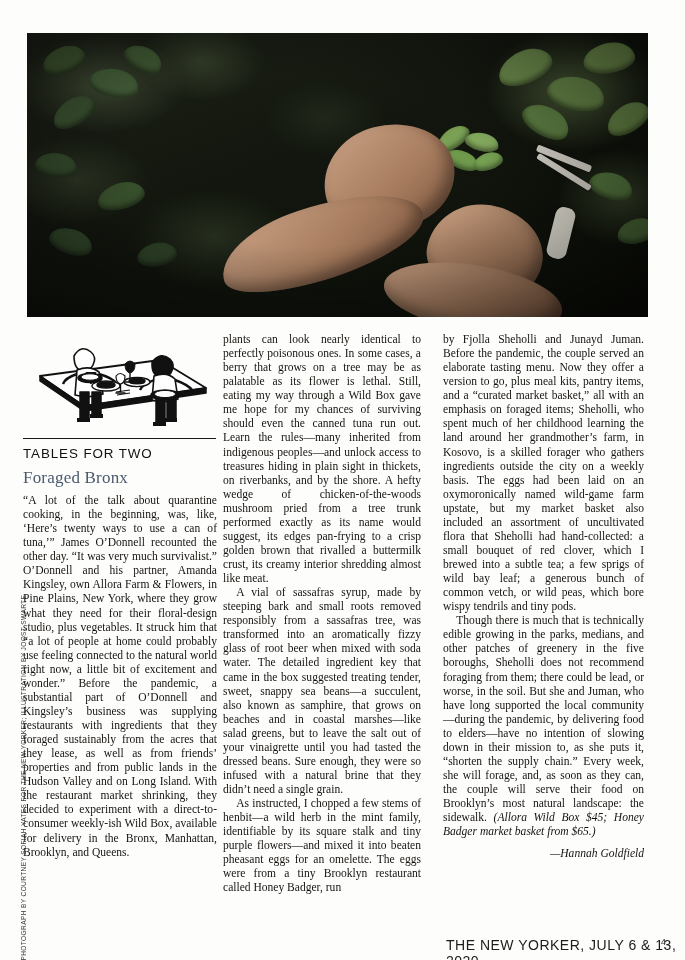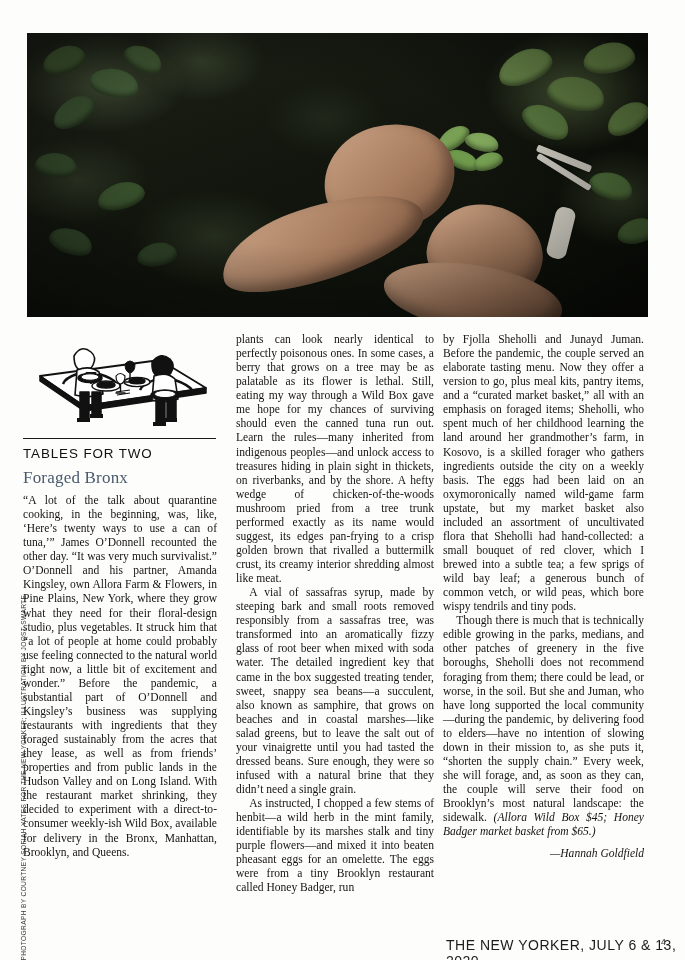--- a/index.html
+++ b/index.html
@@ -132,21 +132,21 @@
     top: 332px;
     width: 192px;
     font-size: 11.55px;
     line-height: 14.07px;
     color: #16130f;
     text-align: justify;
     text-justify: inter-word;
     hyphens: none;
   }
   #col1 { left: 23px; top: 493px; width: 194px; }
-  #col2 { left: 236px; width: 198px; }
+  #col2 { left: 223px; width: 198px; }
   #col3 { left: 443px; width: 201px; }
 
   .col p {
     margin: 0;
     text-indent: 1.15em;
   }
   .col p.noindent { text-indent: 0; }
   .col i { font-style: italic; }
   .byline {
     display: block;
@@ -271,21 +271,21 @@
   <div class="dept-head">TABLES FOR TWO</div>
   <div class="story-title">Foraged Bronx</div>
 
   <div class="col" id="col1">
     <p class="noindent">“A lot of the talk about quarantine cooking, in the beginning, was, like, ‘Here’s twenty ways to use a can of tuna,’” James O’Donnell recounted the other day. “It was very much survivalist.” O’Donnell and his partner, Amanda Kingsley, own Allora Farm &amp; Flowers, in Pine Plains, New York, where they grow what they need for their floral-design studio, plus vegetables. It struck him that “a lot of people at home could probably use feeling connected to the natural world right now, a little bit of excitement and wonder.” Before the pandemic, a substantial part of O’Donnell and Kingsley’s business was supplying restaurants with ingredients that they foraged sustainably from the acres that they lease, as well as from friends’ properties and from public lands in the Hudson Valley and on Long Island. With the restaurant market shrinking, they decided to experiment with a direct-to-consumer weekly-ish Wild Box, available for delivery in the Bronx, Manhattan, Brooklyn, and Queens.</p>
   </div>
 
   <div class="col" id="col2">
     <p class="noindent">plants can look nearly identical to perfectly poisonous ones. In some cases, a berry that grows on a tree may be as palatable as its flower is lethal. Still, eating my way through a Wild Box gave me hope for my chances of surviving should even the canned tuna run out. Learn the rules—many inherited from indigenous peoples—and unlock access to treasures hiding in plain sight in thickets, on riverbanks, and by the shore. A hefty wedge of chicken-of-the-woods mushroom pried from a tree trunk performed exactly as its name would suggest, its edges pan-frying to a crisp golden brown that rivalled a buttermilk crust, its creamy interior shredding almost like meat.</p>
     <p>A vial of sassafras syrup, made by steeping bark and small roots removed responsibly from a sassafras tree, was transformed into an aromatically fizzy glass of root beer when mixed with soda water. The detailed ingredient key that came in the box suggested treating tender, sweet, snappy sea beans—a succulent, also known as samphire, that grows on beaches and in coastal marshes—like salad greens, but to leave the salt out of your vinaigrette until you had tasted the dressed beans. Sure enough, they were so infused with a natural brine that they didn’t need a single grain.</p>
-    <p>As instructed, I chopped a few stems of henbit—a wild herb in the mint family, identifiable by its marshes stalk and tiny purple flowers—and mixed it into beaten pheasant eggs for an omelette. The eggs were from a tiny Brooklyn restaurant called Honey Badger, run</p>
+    <p>As instructed, I chopped a few stems of henbit—a wild herb in the mint family, identifiable by its square stalk and tiny purple flowers—and mixed it into beaten pheasant eggs for an omelette. The eggs were from a tiny Brooklyn restaurant called Honey Badger, run</p>
   </div>
 
   <div class="col" id="col3">
     <p class="noindent">by Fjolla Sheholli and Junayd Juman. Before the pandemic, the couple served an elaborate tasting menu. Now they offer a version to go, plus meal kits, pantry items, and a “curated market basket,” all with an emphasis on foraged items; Sheholli, who spent much of her childhood learning the land around her grandmother’s farm, in Kosovo, is a skilled forager who gathers ingredients outside the city on a weekly basis. The eggs had been laid on an oxymoronically named wild-game farm upstate, but my market basket also included an assortment of uncultivated flora that Sheholli had hand-collected: a small bouquet of red clover, which I brewed into a subtle tea; a few sprigs of wild bay leaf; a generous bunch of common vetch, or wild peas, which bore wispy tendrils and tiny pods.</p>
     <p><span>Though there is much that is technically edible growing in the parks, medians, and other patches of greenery in the five boroughs, Sheholli does not recommend foraging from them; there could be lead, or worse, in the soil. But she and Juman, who have long supported the local community—during the pandemic, by delivering food to elders—have no intention of slowing down in their mission to, as she puts it, “shorten the supply chain.” Every week, she will forage, and, as soon as they can, the couple will serve their food on Brooklyn’s most natural landscape: the sidewalk. </span><i>(Allora Wild Box $45; Honey Badger market basket from $65.)</i></p>
     <span class="byline">—Hannah Goldfield</span>
   </div>
 
   <div class="footer">THE NEW YORKER, JULY 6 &amp; 13, 2020</div>
   <div class="folio">4</div>

